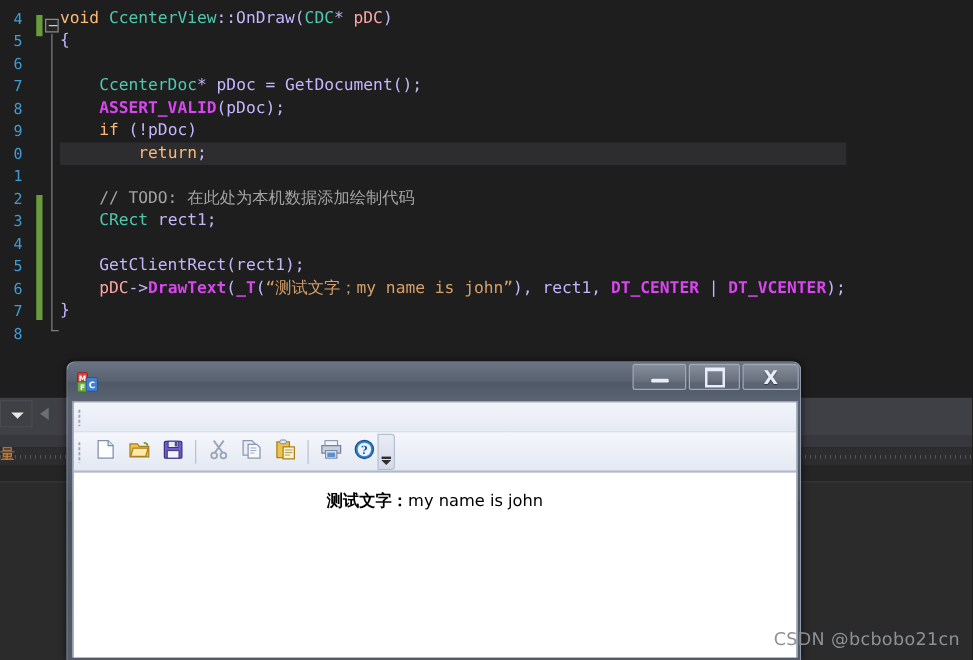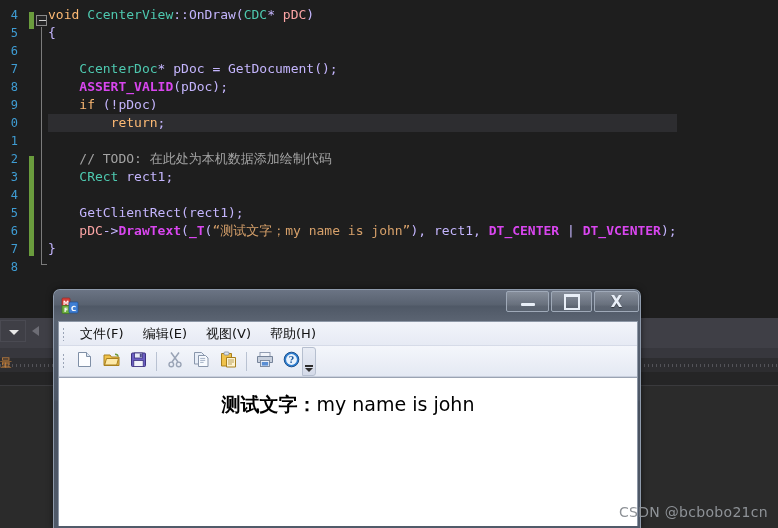--- a/index.html
+++ b/index.html
@@ -262,21 +262,21 @@
 
   #view-area {
     position: relative;
     height: 149px;
     background: #ffffff;
     border-top: 1px solid #9aa3b2;
   }
   #view-text {
     position: absolute; left: 0; right: 0; top: 14px;
     text-align: center;
-    font-size: 19px; color: #000;
+    font-size: 13px; color: #000;
     font-family: "DejaVu Sans", "Liberation Sans", sans-serif;
     white-space: nowrap;
   }
   #view-text .cjk { font-weight: bold; }
 
   
   #watermark {
     position: absolute; right: 10px; bottom: 8px;
     font-size: 14px; color: #8e9297;
     font-family: "DejaVu Sans", "Liberation Sans", sans-serif;
@@ -353,26 +353,20 @@
         </div>
       <div class="cap-btn" id="cap-close">
           <span class="cap-glyph">X</span>
         </div>
     </div>
 
     <div id="app-client">
 
       <div id="menubar">
         <div id="menu-grip"></div>
-        <div id="menu-items">
-          <div class="menu-item">文件(F)</div>
-          <div class="menu-item">编辑(E)</div>
-          <div class="menu-item">视图(V)</div>
-          <div class="menu-item">帮助(H)</div>
-        </div>
       </div>
 
       <div id="toolbar">
         <div id="tb-grip"></div>
         <div id="tb-items">
 
           <div class="tb-btn" title="新建">
             <span>
               <svg width="17" height="17" viewBox="0 0 17 17">
                 <path d="M2.5 1.5h8l4 4v10h-12z" fill="#fcfdff" stroke="#7f8fa6" stroke-width="1"></path>

